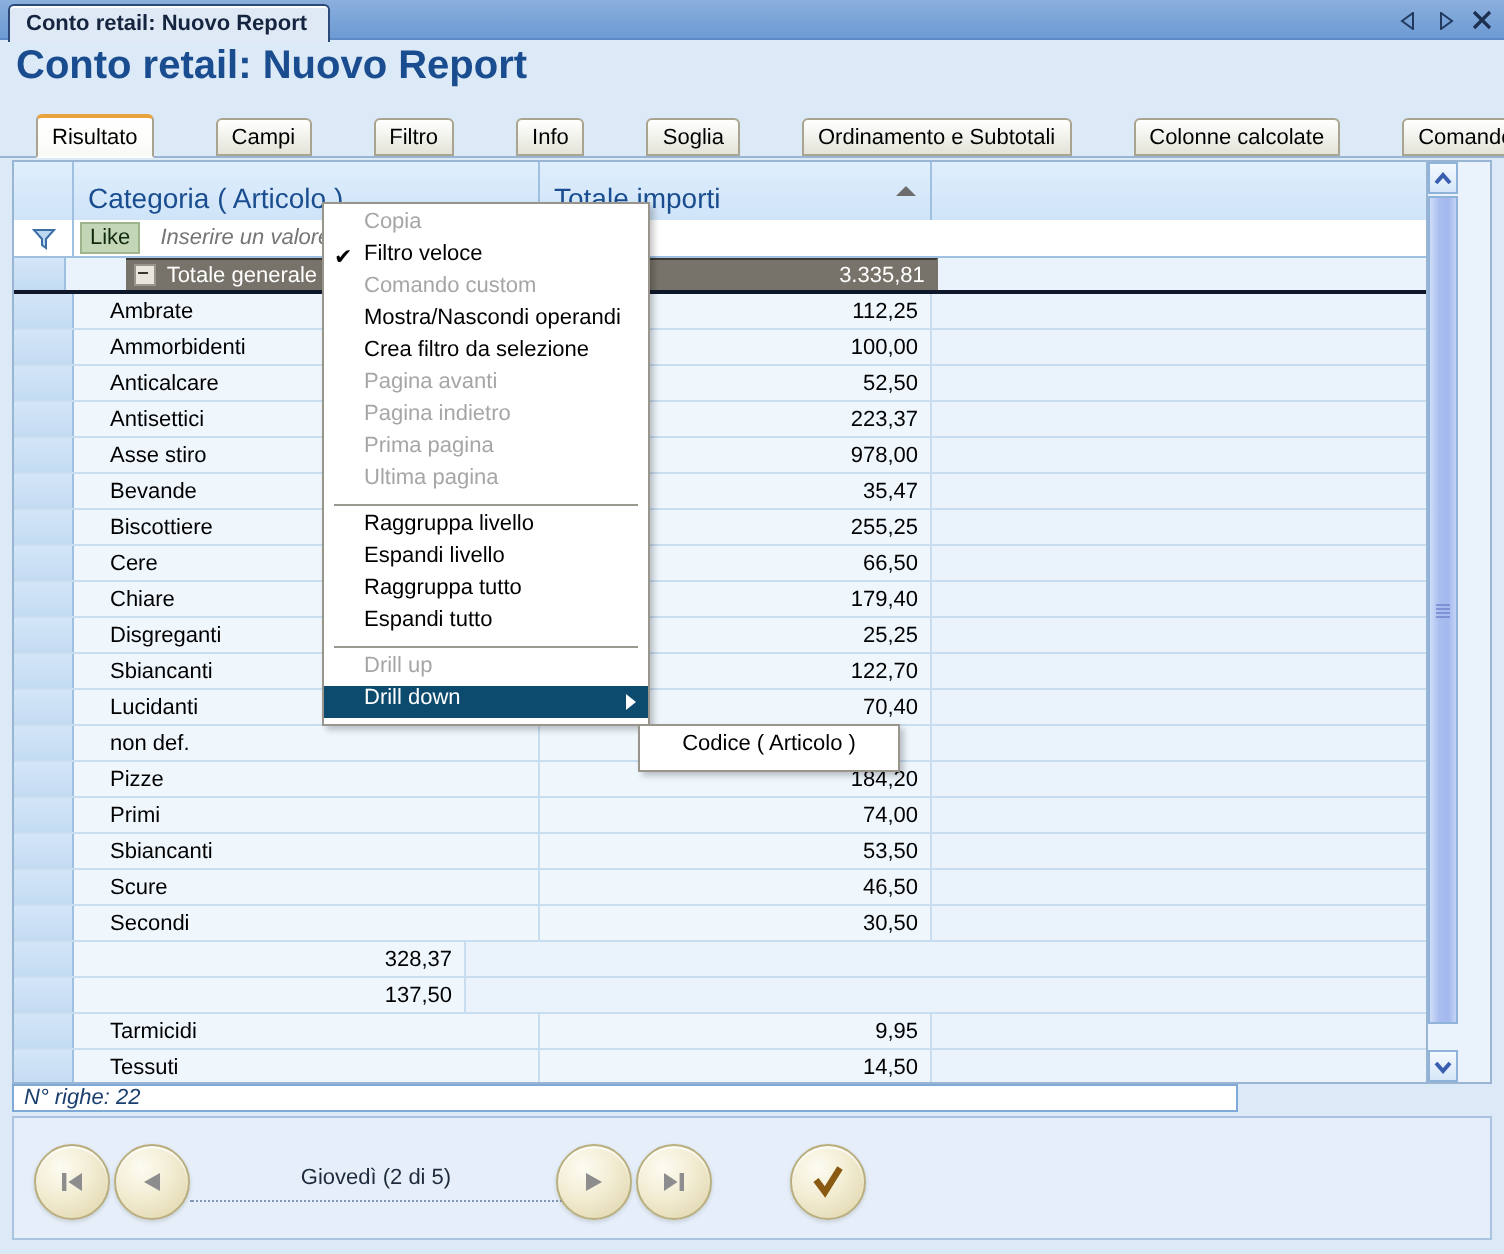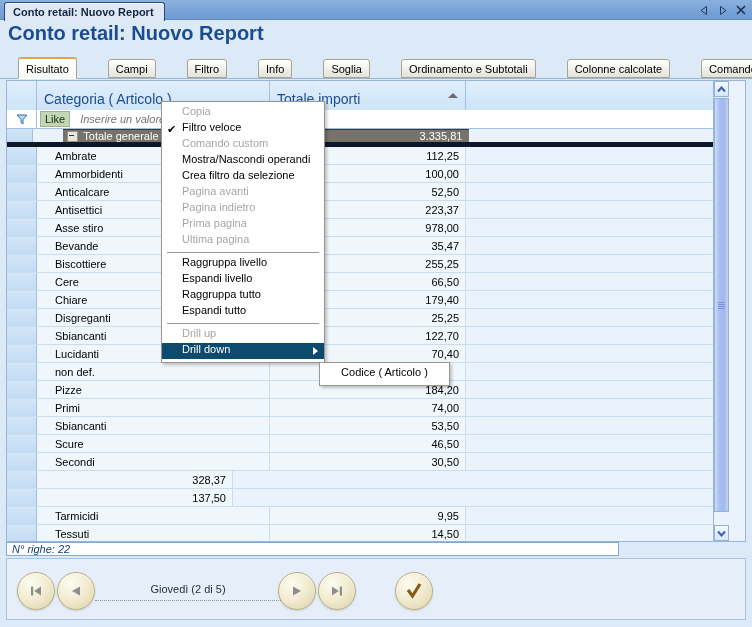--- a/index.html
+++ b/index.html
@@ -150,21 +150,21 @@
     background:#eff7fd;border-right:1px solid #c8ddf0;
     display:flex;align-items:center;justify-content:flex-end;
     padding-right:6px;color:#000;font-size:11px;
   }
   .pad{width:263px;background:#eaf3fc;box-sizing:border-box;}
   .row.total .cat,.row.total .val{
     background:#77736a;color:#ffffff;font-weight:normal;
     border-right:1px solid #77736a;
     border-top:1px solid #3d3a34;
   }
-  .row.total{border-bottom:5px solid #0f172a;gap:30px;}
+  .row.total{border-bottom:2px solid #0f172a;gap:30px;}
   .row.total .cat{padding-left:4px;}
   .expander{
     display:inline-block;width:9px;height:9px;
     border:1px solid #9a958c;background:#e9e6dd;
     margin-right:5px;position:relative;flex:0 0 auto;
   }
   .expander:before{
     content:"";position:absolute;left:1px;top:3px;width:5px;height:1px;background:#3a372f;
   }
   

